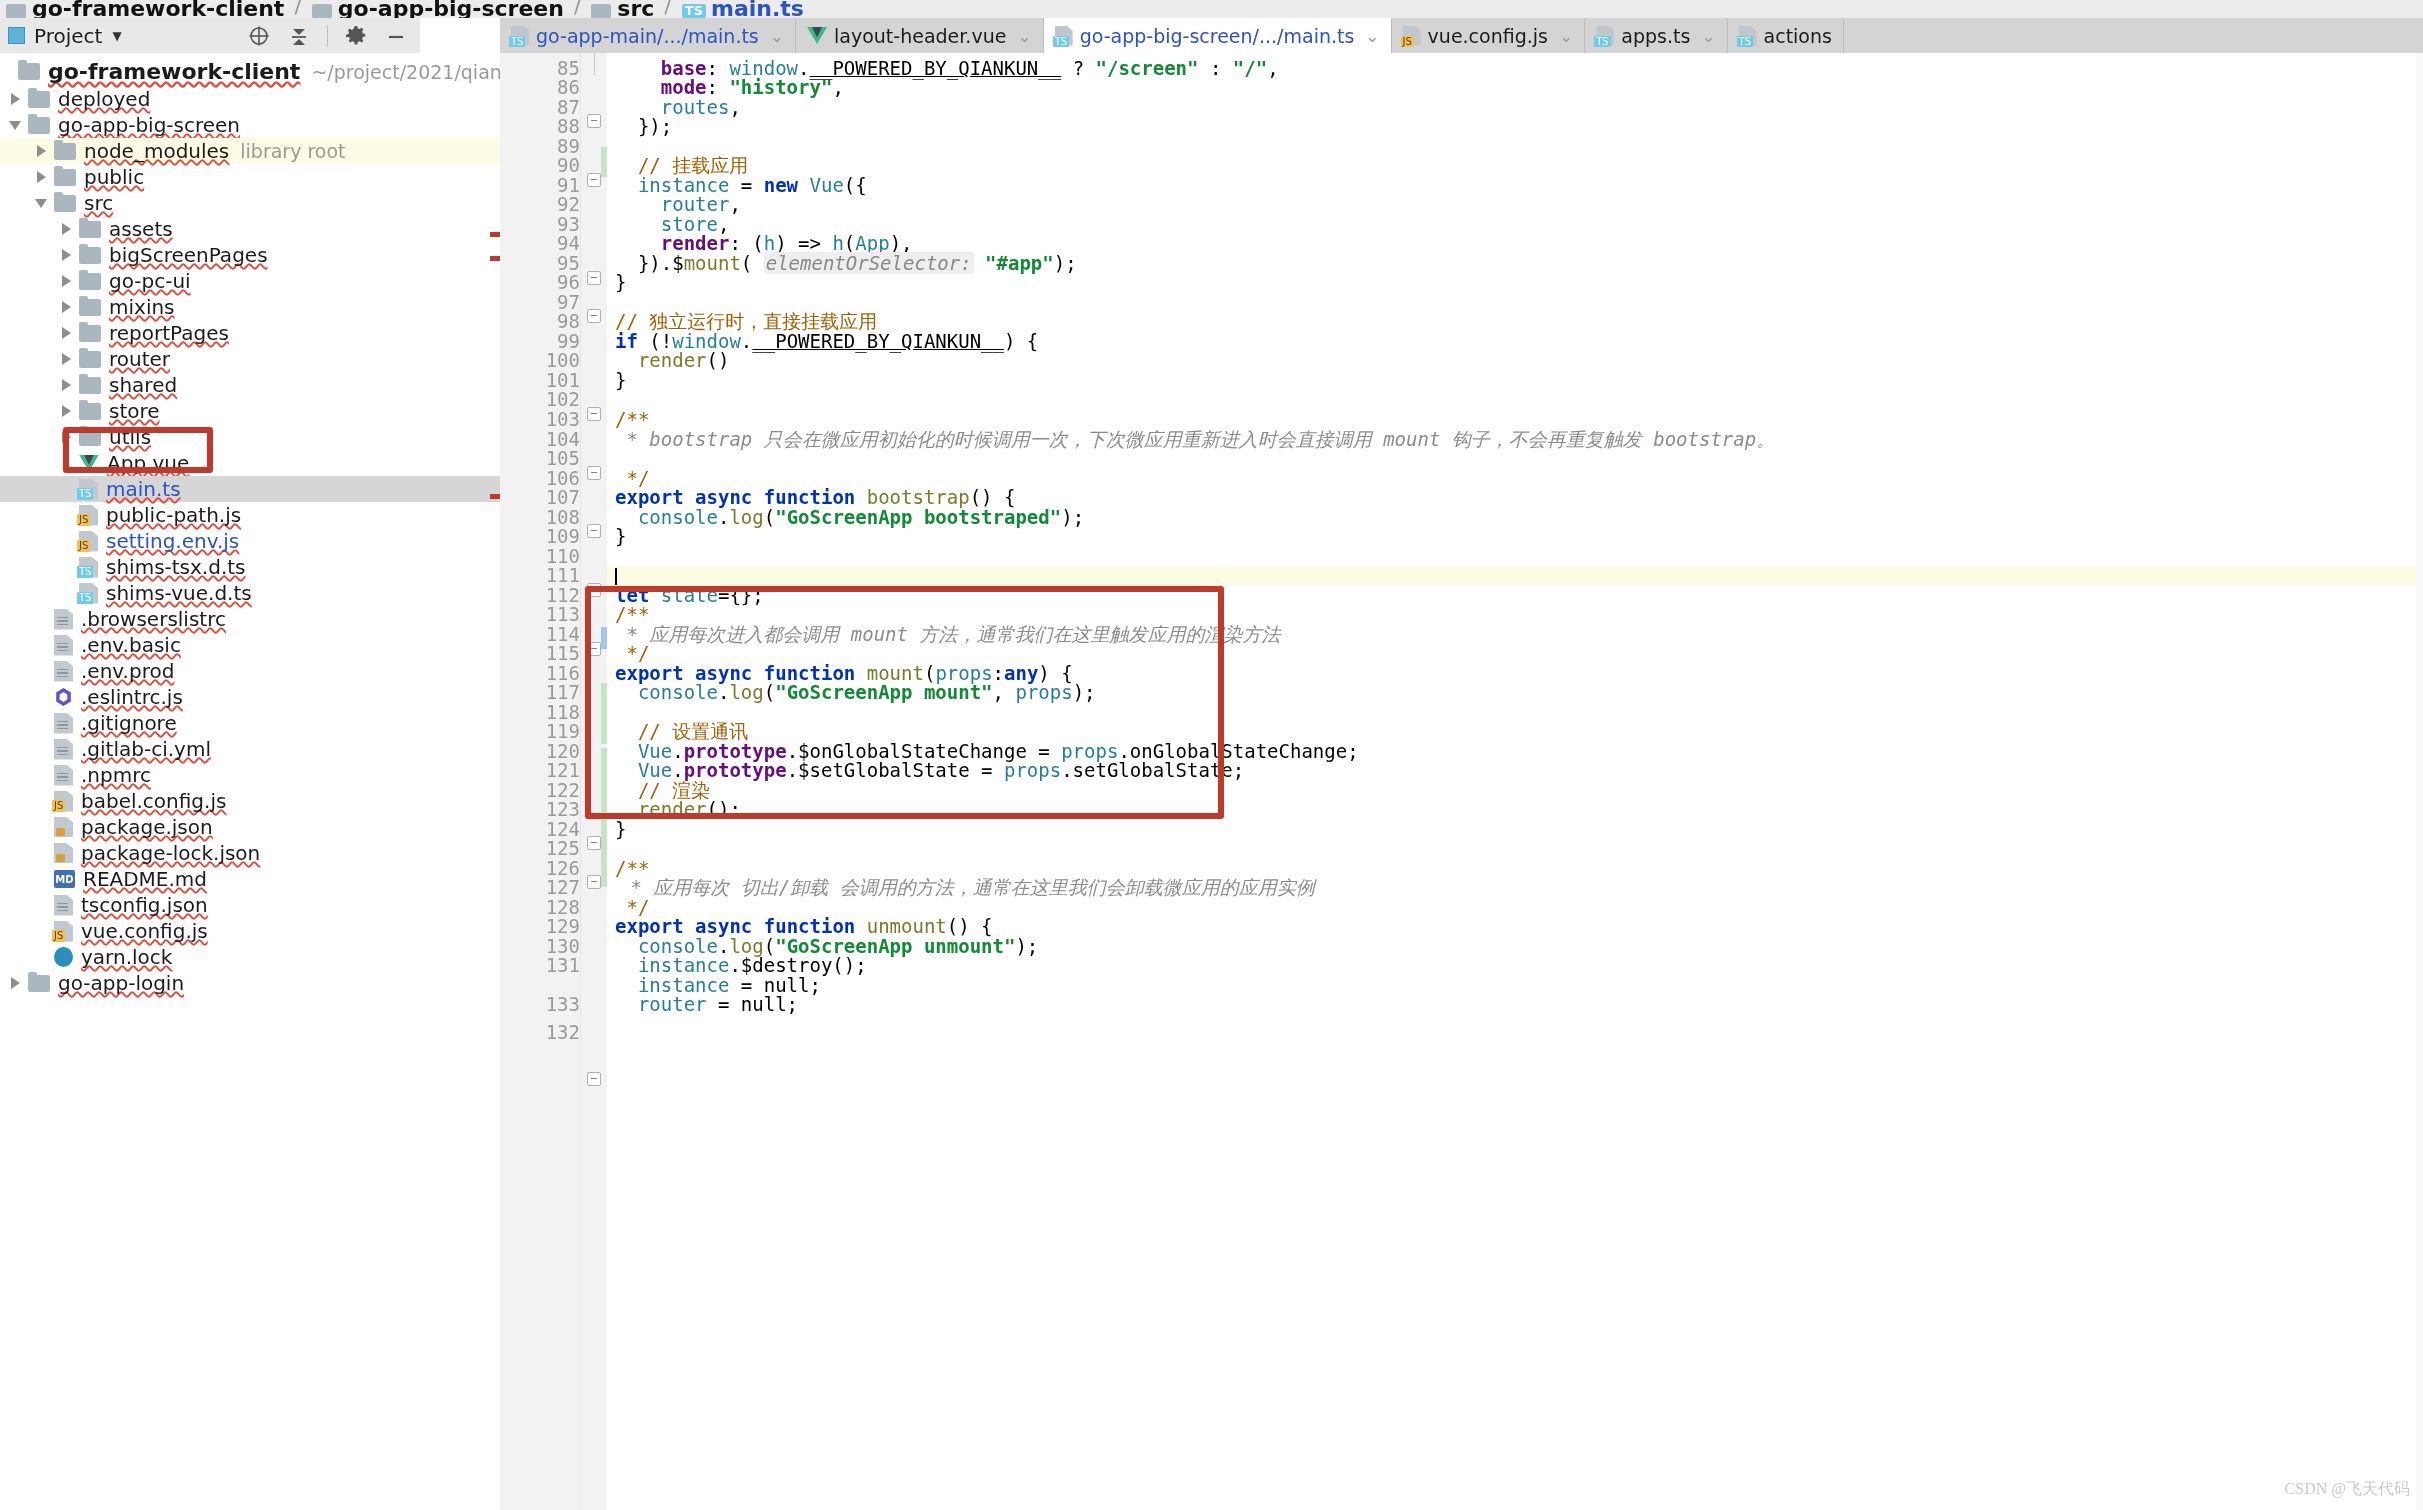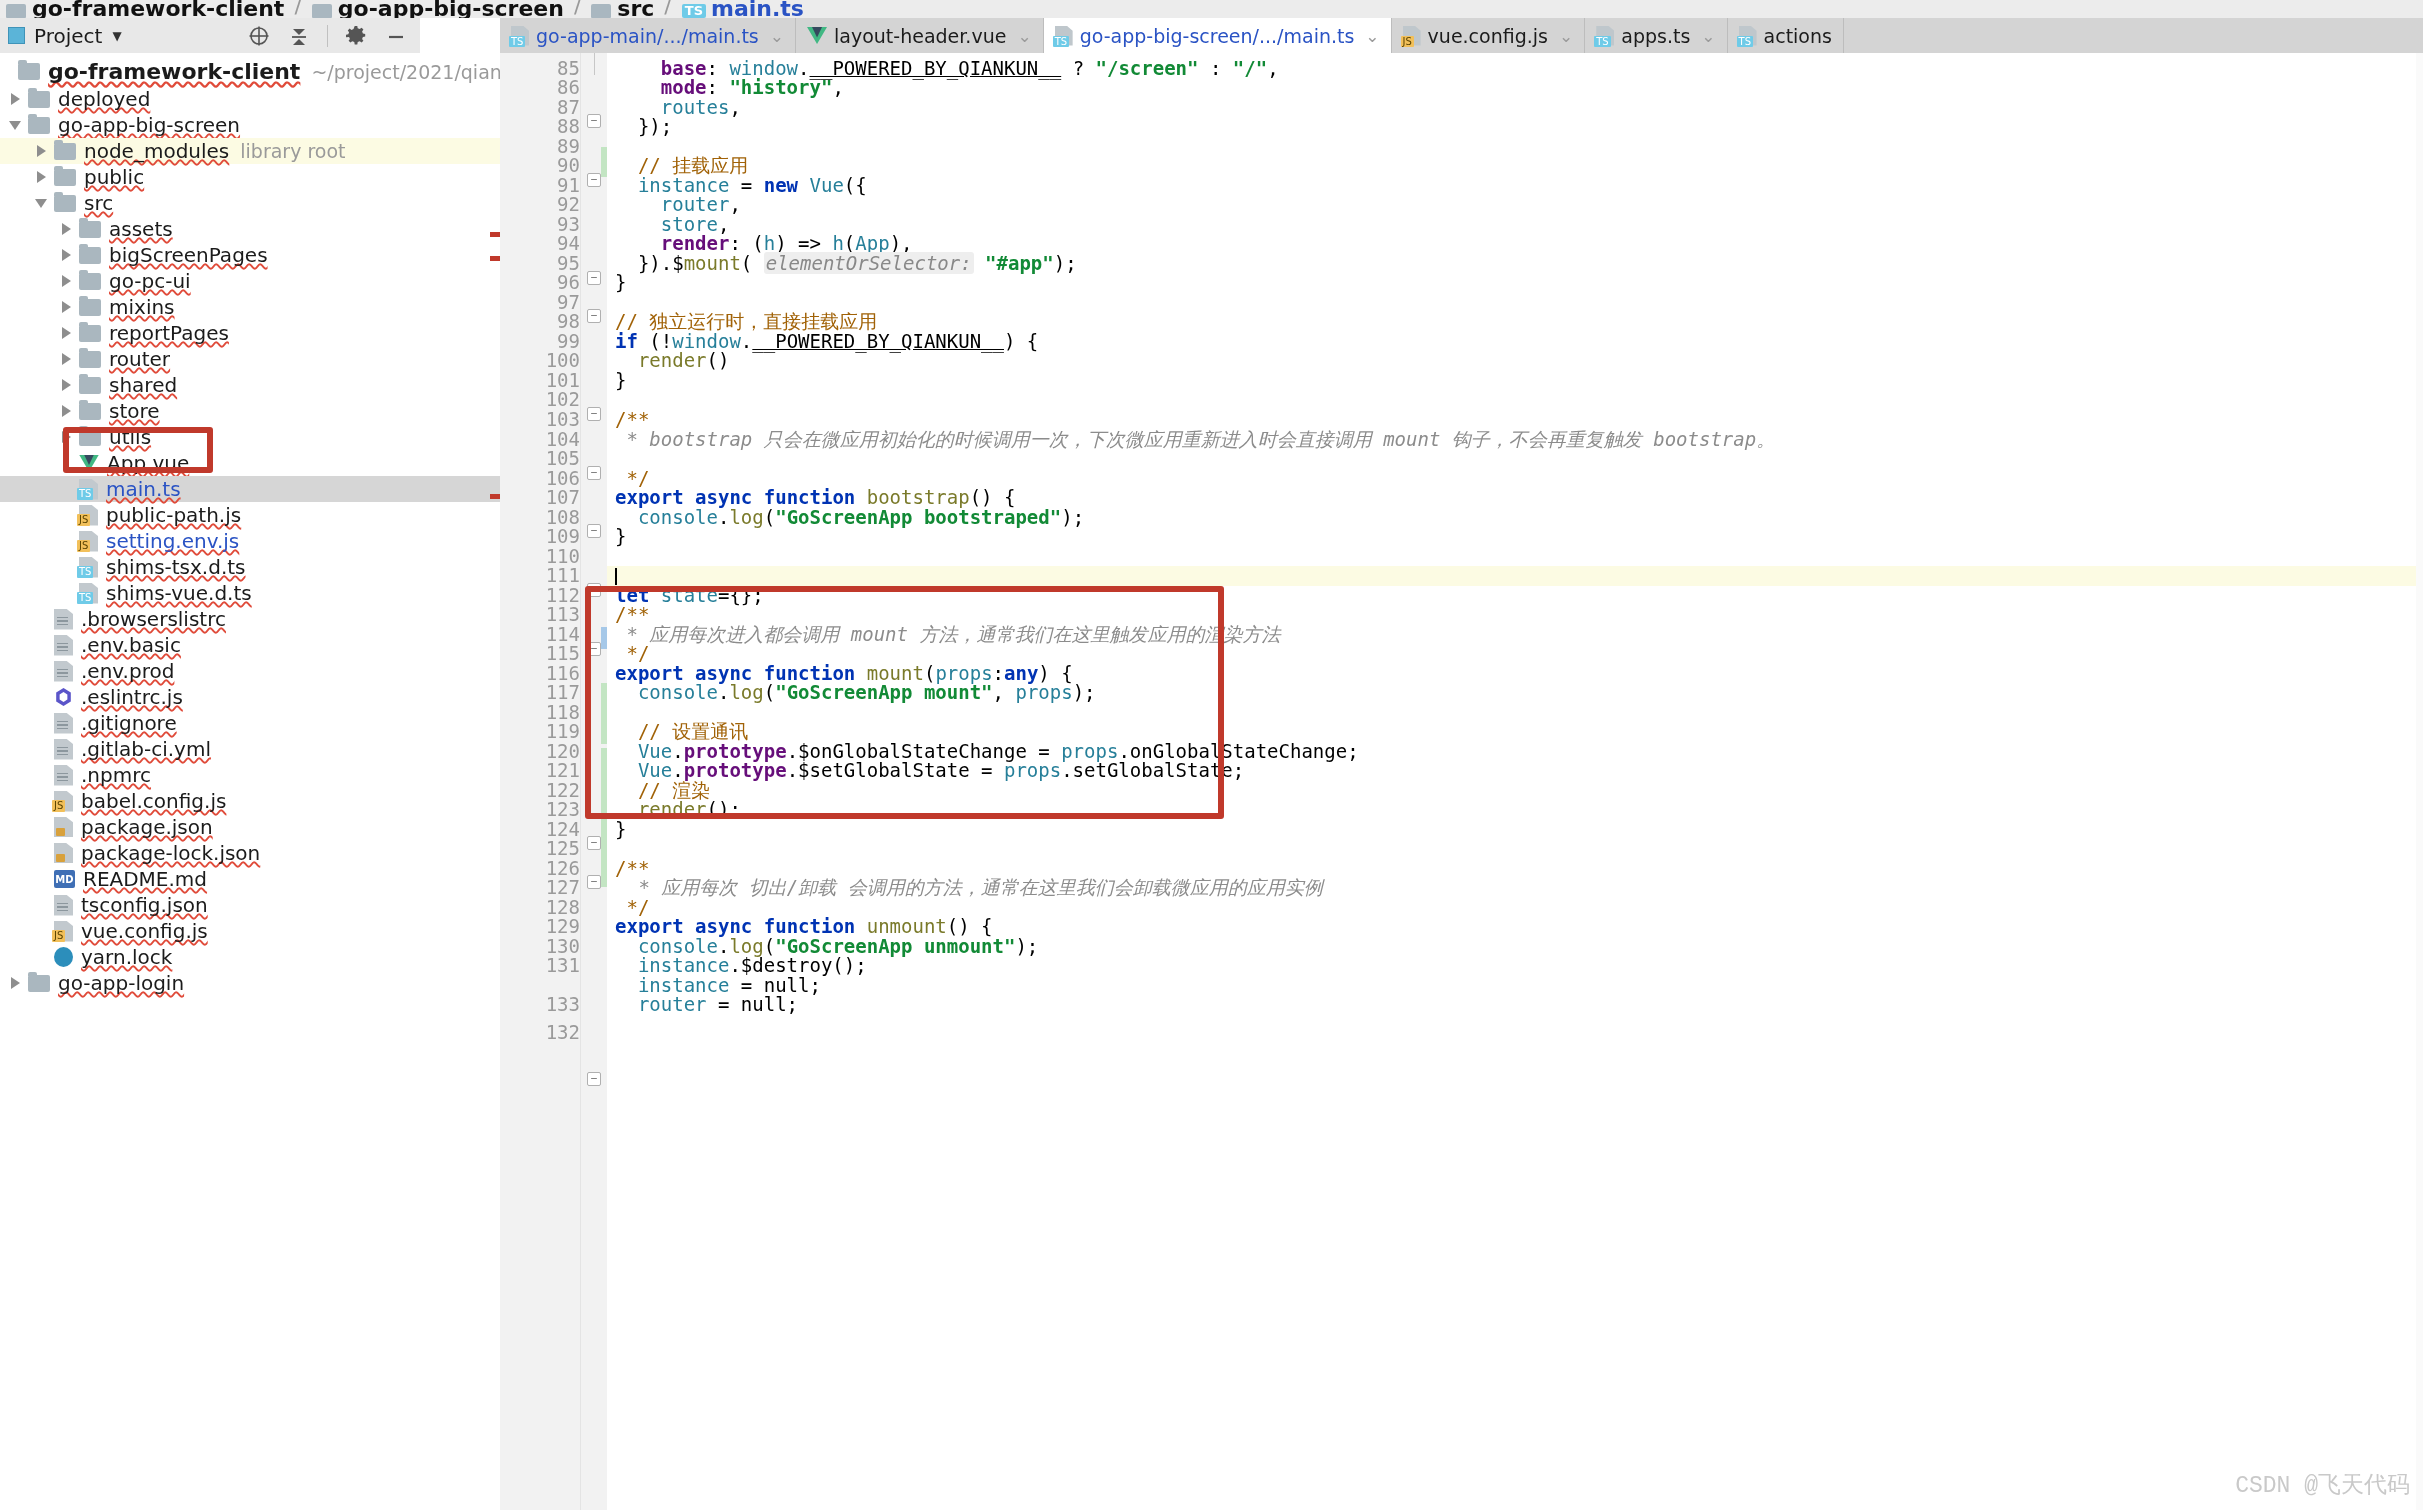--- a/index.html
+++ b/index.html
@@ -148,22 +148,22 @@
 
   .rowhl { position:absolute; left:0; right:0; height:19.5px; background:#fcfbe3; }
   .caret { display:inline-block; width:2px; height:17px; background:#000; vertical-align:-3px; }
   .foldmark { position:absolute; width:14px; height:14px; border:1px solid #b0b0b0;
      background:#fff; border-radius:2px; color:#777; font-size:11px; line-height:12px;
      text-align:center; }
   .foldline { position:absolute; width:1px; background:#c7c7c7; }
   .greenbar { position:absolute; width:6px; background:#c3e5c3; }
   .bluebar  { position:absolute; width:6px; background:#a6c8e8; }
 
-  .watermark { position:absolute; right:14px; bottom:10px; font-size:23px; color:#c9c9c9;
-    font-family:Liberation Mono, monospace; }
+  .watermark { position:absolute; right:14px; bottom:10px; font-size:16px; color:#c9c9c9;
+    font-family:Liberation Serif, serif; }
   .scroll-right{ position:absolute; right:0; top:53px; width:8px; height:1457px; background:#fafafa; }
 </style>
 </head>
 <body>
 
 <div class="app">
 
   <div class="breadcrumb-strip">
     <span class="bc-item">
       <span class="bc-ic"></span>
@@ -642,21 +642,21 @@
         <div class="cl code" style="position: absolute; top: 630px; left: 0px;">  <span class="v">console</span>.<span class="f">log</span>(<span class="s">"GoScreenApp mount"</span>, <span class="v">props</span>);</div>
         <div class="cl code" style="position: absolute; top: 650px; left: 0px;"></div>
         <div class="cl code" style="position: absolute; top: 669px; left: 0px;"><span class="c">  // 设置通讯</span></div>
         <div class="cl code" style="position: absolute; top: 689px; left: 0px;">  <span class="v">Vue</span>.<span class="p">prototype</span>.$onGlobalStateChange = <span class="v">props</span>.onGlobalStateChange;</div>
         <div class="cl code" style="position: absolute; top: 708px; left: 0px;">  <span class="v">Vue</span>.<span class="p">prototype</span>.$setGlobalState = <span class="v">props</span>.setGlobalState;</div>
         <div class="cl code" style="position: absolute; top: 728px; left: 0px;"><span class="c">  // 渲染</span></div>
         <div class="cl code" style="position: absolute; top: 747px; left: 0px;">  <span class="f">render</span>();</div>
         <div class="cl code" style="position: absolute; top: 767px; left: 0px;">}</div>
         <div class="cl code" style="position: absolute; top: 786px; left: 0px;"></div>
         <div class="cl code" style="position: absolute; top: 806px; left: 0px;"><span class="c">/**</span></div>
-        <div class="cl code" style="position: absolute; top: 825px; left: 12px;"><span class="ci"> * 应用每次 切出/卸载 会调用的方法，通常在这里我们会卸载微应用的应用实例</span></div>
+        <div class="cl code" style="position: absolute; top: 825px; left: 4px;"><span class="ci"> * 应用每次 切出/卸载 会调用的方法，通常在这里我们会卸载微应用的应用实例</span></div>
         <div class="cl code" style="position: absolute; top: 845px; left: 0px;"><span class="c"> */</span></div>
         <div class="cl code" style="position: absolute; top: 864px; left: 0px;"><span class="k">export</span> <span class="k">async</span> <span class="k">function</span> <span class="f">unmount</span>() {</div>
         <div class="cl code" style="position: absolute; top: 884px; left: 0px;">  <span class="v">console</span>.<span class="f">log</span>(<span class="s">"GoScreenApp unmount"</span>);</div>
         <div class="cl code" style="position: absolute; top: 903px; left: 0px;">  <span class="v">instance</span>.$destroy();</div>
         <div class="cl code" style="position: absolute; top: 923px; left: 0px;">  <span class="v">instance</span> = null;</div>
         <div class="cl code" style="position: absolute; top: 942px; left: 0px;">  <span class="v">router</span> = null;</div>
       </div>
 
     <div class="red-box" style="left:85px; top:533px; width:639px; height:233px;"></div>
 

